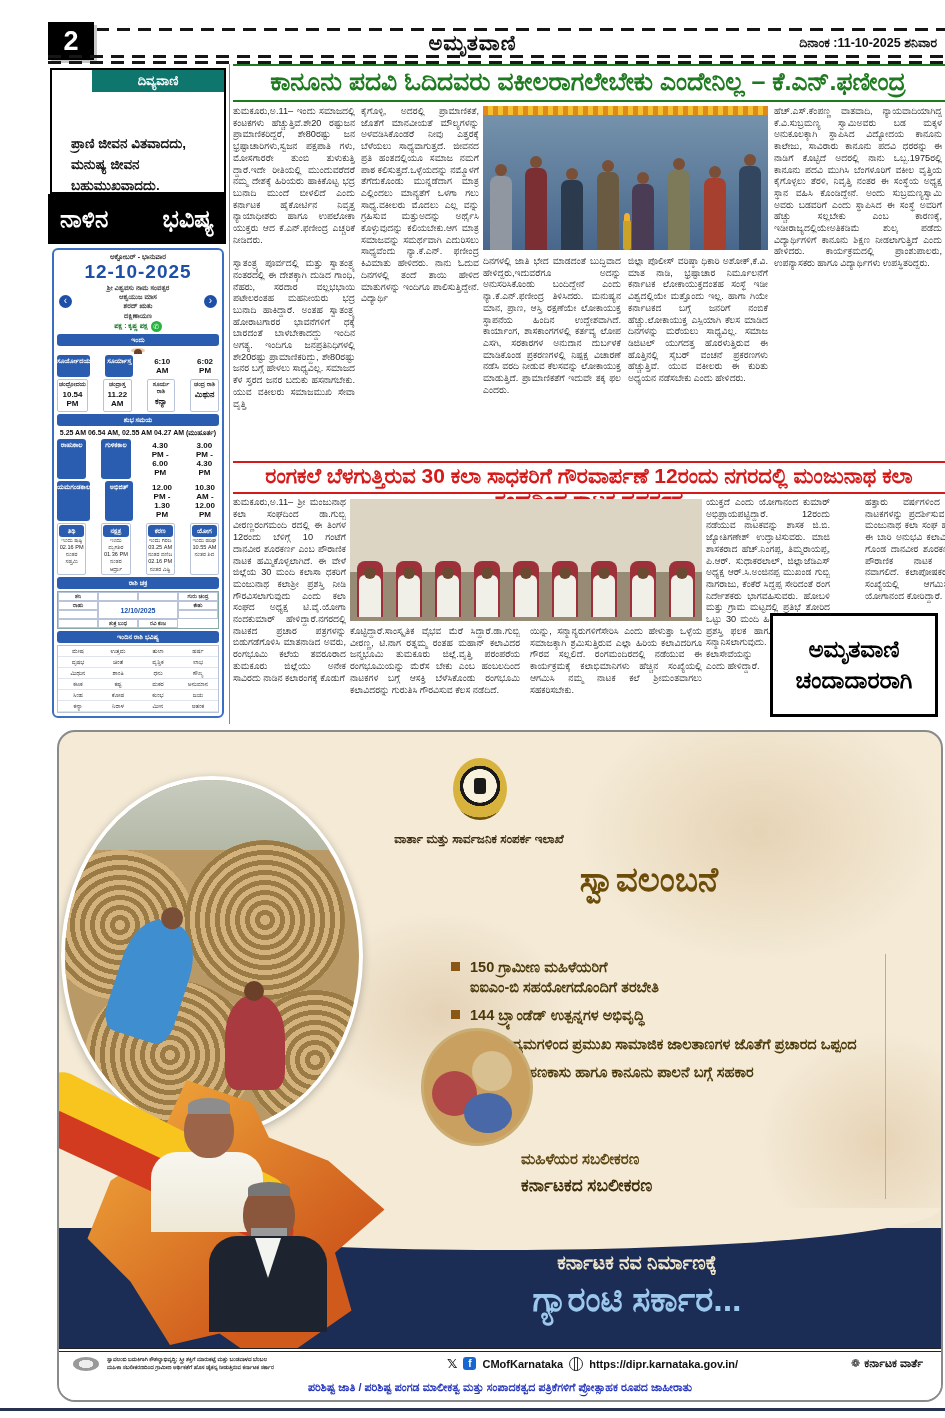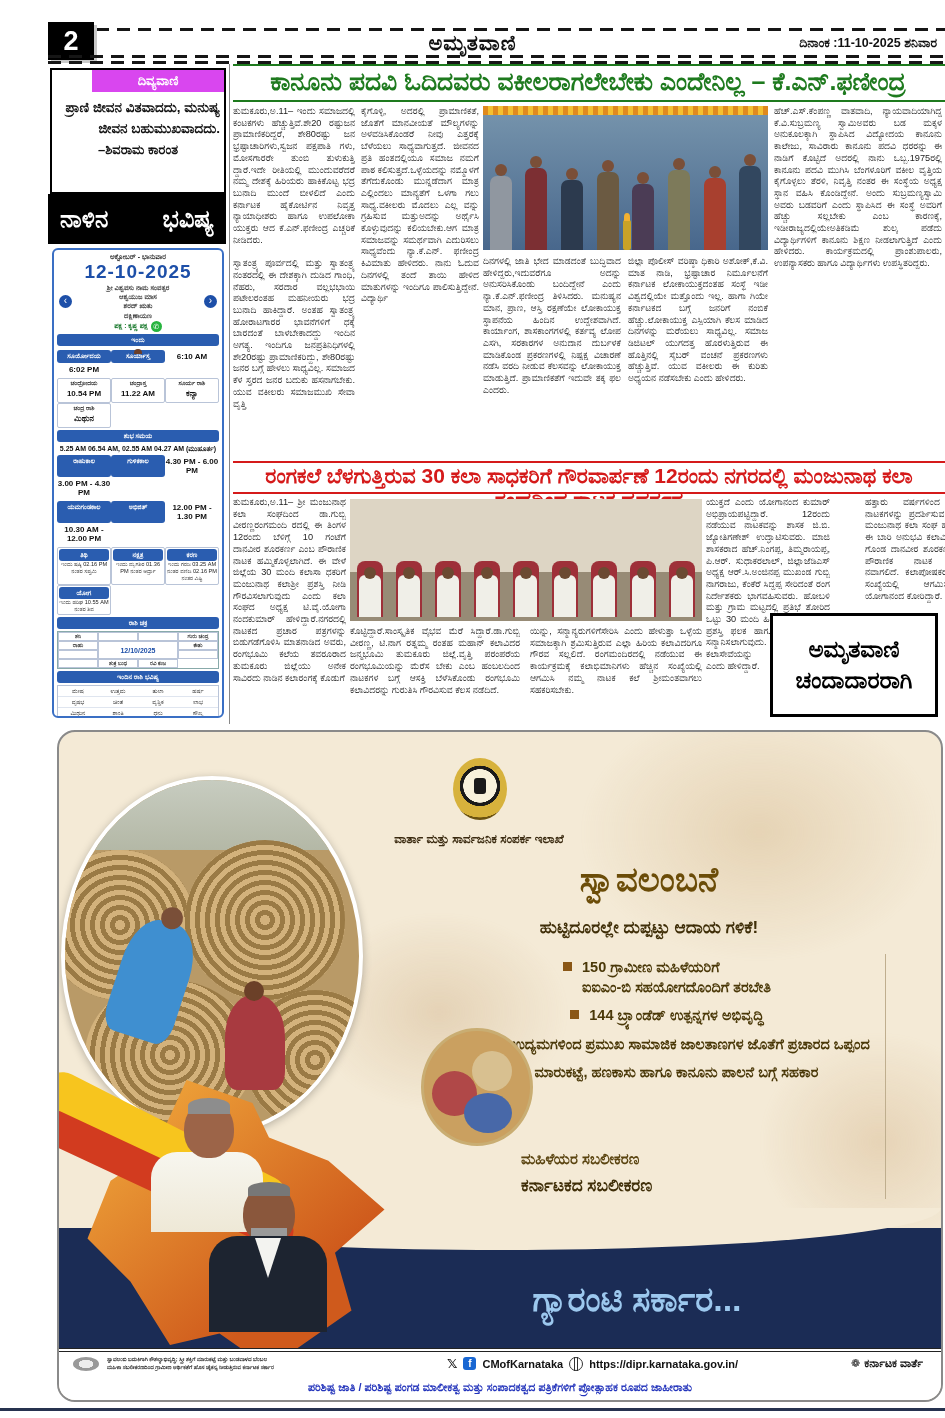--- a/index.html
+++ b/index.html
@@ -4,36 +4,36 @@
 <style>
   html,body{margin:0;padding:0;background:#e9e9e9;}
   .page{position:relative;width:945px;height:1418px;background:#fff;font-family:"Liberation Sans","DejaVu Sans",sans-serif;overflow:hidden;}
   .abs{position:absolute;}
   .dash{height:3px;background:repeating-linear-gradient(90deg,#161616 0 13px,transparent 13px 21px);}
   .pageno{left:48px;top:22px;width:46px;height:38px;background:#000;color:#fff;font-size:27px;font-weight:bold;display:flex;align-items:center;justify-content:center;box-shadow:3px 3px 0 #c9c9c9;}
   .masthead{left:0;right:0;top:31px;text-align:center;font-size:21px;font-weight:bold;color:#111;letter-spacing:1px;}
   .dateline{right:8px;top:36px;font-size:12.5px;font-weight:bold;color:#111;}
   
   .divybox{left:50px;top:68px;width:172px;height:122px;border:2px solid #000;background:#fff;}
-  .divylabel{margin-left:40px;background:#d946ef;color:#fff;font-size:13px;font-weight:bold;text-align:center;padding:3px 8px;}
-  .divyquote{font-size:13.5px;font-weight:bold;text-align:right;line-height:1.55;padding:6px 4px 0 8px;color:#111;}
+  .divylabel{margin-left:40px;background:#0f766e;color:#fff;font-size:13px;font-weight:bold;text-align:center;padding:3px 8px;}
+  .divyquote{font-size:13.5px;font-weight:bold;text-align:left;line-height:1.55;padding:6px 4px 0 19px;color:#111;margin-top:36px;}
   .divyauthor{font-size:13px;font-weight:bold;text-align:center;margin-top:2px;color:#111;}
   .tomorrow{left:48px;top:194px;width:178px;height:50px;background:#000;color:#fff;font-size:24px;font-weight:bold;display:flex;align-items:center;justify-content:space-between;padding:0 12px;box-sizing:border-box;}
   .almanac{left:52px;top:248px;width:172px;height:470px;border:2px solid #3a6fc4;border-radius:6px;background:#fff;box-sizing:border-box;padding:3px;display:flex;flex-direction:column;gap:2px;overflow:hidden;}
   .alm-head{position:relative;text-align:center;}
   .alm-month{font-size:7px;font-weight:bold;color:#333;}
   .alm-date{font-size:19px;font-weight:bold;color:#1d4fa8;letter-spacing:1px;}
   .alm-line{font-size:6.8px;font-weight:bold;color:#444;line-height:1.35;}
   .alm-paksha{font-size:6.8px;font-weight:bold;color:#1b7a2e;margin-top:1px;}
   .alm-arrow{position:absolute;top:42px;width:13px;height:13px;border-radius:50%;background:#1d4fa8;color:#fff;font-size:10px;line-height:12px;text-align:center;cursor:pointer;}
   .wa{display:inline-block;width:11px;height:11px;border-radius:50%;background:#27b43e;color:#fff;font-size:7px;line-height:11px;text-align:center;vertical-align:middle;margin-left:3px;}
   .band{background:#2a5db0;color:#fff;font-size:6.5px;font-weight:bold;text-align:center;border-radius:3px;padding:2px 0;}
   .icon-person{width:14px;height:14px;border-radius:50%;background:#f0c9a6;margin:0 auto;position:relative;}
   .icon-person:after{content:"";position:absolute;top:1px;left:3px;right:3px;height:5px;border-radius:4px 4px 0 0;background:#6b3f2a;}
-  .g2{display:grid;grid-template-columns:1fr 1fr 1fr;gap:0;}
+  .g2{display:grid;grid-template-columns:1fr 1fr 1fr 1fr;gap:15px;}
   .cellv{font-size:8px;font-weight:bold;text-align:center;color:#111;padding:2px 0;}
   .cellbox{border:1px solid #b9c4d8;border-radius:2px;padding:1px;}
   .celllab{font-size:6px;font-weight:bold;color:#333;text-align:center;}
   .tiny{font-size:5.6px;color:#222;text-align:center;line-height:1.3;}
   .shubha-val{font-size:7px;font-weight:bold;text-align:center;color:#111;line-height:1.3;}
   .chakra{display:grid;grid-template-columns:repeat(4,1fr);grid-template-rows:repeat(4,1fr);height:64px;border:1px solid #8aa;}
   .chakra div{border:1px solid #b9c4d8;font-size:5.5px;font-weight:bold;color:#333;display:flex;align-items:center;justify-content:center;text-align:center;}
   .chakra .ctr{grid-column:2/4;grid-row:2/4;font-size:7px;color:#1d4fa8;}
   .rtable{display:grid;grid-template-columns:1fr 1fr 1fr 1fr;border:1px solid #b9c4d8;}
   .rtable span{font-size:6px;color:#222;text-align:center;padding:1.5px 0;border-bottom:1px solid #dfe5ef;}
@@ -68,21 +68,21 @@
   .dept{position:absolute;left:260px;top:100px;width:320px;text-align:center;font-size:12px;font-weight:bold;color:#3a2a10;}
   .oval{position:absolute;left:2px;top:44px;width:294px;height:352px;border-radius:50%;border:4px solid #fff;overflow:hidden;background:#b99a67;box-shadow:0 2px 8px rgba(0,0,0,.25);}
   .mat{position:absolute;border-radius:50%;background:repeating-radial-gradient(circle,#d3b27c 0 5px,#9a7a45 5px 10px);}
   .roofstrip{position:absolute;left:0;right:0;top:0;height:70px;background:linear-gradient(#c7ccc0,#b4b8a6);}
   .wblue{position:absolute;left:52px;top:140px;width:70px;height:120px;background:#3f8fd0;border-radius:40% 40% 20% 20%;transform:rotate(18deg);}
   .wblue:before{content:"";position:absolute;top:-16px;left:24px;width:22px;height:22px;border-radius:50%;background:#7a4f38;}
   .wred{position:absolute;left:160px;top:215px;width:60px;height:95px;background:#a83a40;border-radius:45% 45% 20% 20%;}
   .wred:before{content:"";position:absolute;top:-14px;left:19px;width:20px;height:20px;border-radius:50%;background:#6b4028;}
   .ad-title{position:absolute;left:430px;top:128px;width:320px;text-align:center;font-size:34px;font-weight:bold;color:#6b4c08;}
   .ad-sub{position:absolute;left:400px;top:186px;width:380px;text-align:center;font-size:17px;font-weight:bold;color:#3f2e08;}
-  .bullets{position:absolute;left:392px;top:226px;width:432px;display:flex;flex-direction:column;gap:9px;align-items:center;}
+  .bullets{position:absolute;left:392px;top:226px;width:432px;display:flex;flex-direction:column;gap:9px;}
   .bullet{display:flex;gap:10px;font-size:14.5px;font-weight:bold;color:#4a3808;line-height:1.35;white-space:pre-line;}
   .bmark{flex:0 0 9px;width:9px;height:9px;background:#8a5716;margin-top:4px;}
   .adrule{position:absolute;left:826px;top:222px;width:1px;height:245px;background:#bfae8e;}
   .inset{position:absolute;left:362px;top:296px;width:106px;height:112px;border-radius:50%;border:3px solid #c9ad72;overflow:hidden;background:#caa060;}
   .blob{position:absolute;border-radius:50%;}
   .adline1{position:absolute;left:462px;top:418px;font-size:15px;font-weight:bold;color:#5a4410;}
   .adline2{position:absolute;left:462px;top:444px;font-size:17px;font-weight:bold;color:#3f2e08;}
   .navy{position:absolute;left:0;right:0;top:496px;height:120px;background:#1b2c55;}
   .curve{position:absolute;left:0;right:0;top:476px;height:42px;background:#f4ead6;border-radius:0 0 100% 100%/0 0 84px 84px;}
   .slogan1{position:absolute;left:398px;top:520px;width:360px;text-align:center;font-size:19px;font-weight:bold;color:#f3e8cc;z-index:2;}
@@ -322,21 +322,20 @@
       <div class="roofstrip"></div>
       <div class="mat" style="left:-20px;top:70px;width:150px;height:150px;"></div>
       <div class="mat" style="left:120px;top:60px;width:160px;height:160px;"></div>
       <div class="mat" style="left:20px;top:200px;width:170px;height:150px;"></div>
       <div class="mat" style="left:180px;top:210px;width:140px;height:140px;"></div>
       <div class="wblue"></div>
       <div class="wred"></div>
     </div>
 
     <div class="ad-title">ಸ್ವಾವಲಂಬನೆ</div>
-    <div class="ad-sub">ಹುಟ್ಟಿದೂರಲ್ಲೇ ದುಪ್ಪಟ್ಟು ಆದಾಯ ಗಳಿಕೆ!</div>
 
     <div class="bullets">
       <div class="bullet"><span class="bmark"></span><span>150 ಗ್ರಾಮೀಣ ಮಹಿಳೆಯರಿಗೆ
 ಐಐಎಂ-ಬಿ ಸಹಯೋಗದೊಂದಿಗೆ ತರಬೇತಿ</span></div>
       <div class="bullet"><span class="bmark"></span><span>144 ಬ್ರ್ಯಾಂಡೆಡ್ ಉತ್ಪನ್ನಗಳ ಅಭಿವೃದ್ಧಿ</span></div>
       <div class="bullet"><span class="bmark"></span><span>148 ಉದ್ಯಮಗಳಿಂದ ಪ್ರಮುಖ ಸಾಮಾಜಿಕ ಜಾಲತಾಣಗಳ ಜೊತೆಗೆ ಪ್ರಚಾರದ ಒಪ್ಪಂದ</span></div>
       <div class="bullet"><span class="bmark"></span><span>ಮಾರುಕಟ್ಟೆ, ಹಣಕಾಸು ಹಾಗೂ ಕಾನೂನು ಪಾಲನೆ ಬಗ್ಗೆ ಸಹಕಾರ</span></div>
     </div>
     <div class="adrule"></div>
 
@@ -344,20 +343,21 @@
       <div class="blob" style="left:8px;top:40px;width:45px;height:45px;background:#b04848;"></div>
       <div class="blob" style="left:48px;top:20px;width:40px;height:40px;background:#d8c090;"></div>
       <div class="blob" style="left:40px;top:62px;width:48px;height:40px;background:#4868a8;"></div>
     </div>
 
     <div class="adline1">ಮಹಿಳೆಯರ ಸಬಲೀಕರಣ</div>
     <div class="adline2">ಕರ್ನಾಟಕದ ಸಬಲೀಕರಣ</div>
 
     <div class="navy"></div>
     <div class="curve"></div>
+    <div class="slogan1">ಕರ್ನಾಟಕ ನವ ನಿರ್ಮಾಣಕ್ಕೆ</div>
     <div class="slogan2">ಗ್ಯಾರಂಟಿ ಸರ್ಕಾರ...</div>
 
     <div class="kmap"></div>
     <div class="ribY"></div>
     <div class="ribR"></div>
     <div class="cm cm1" style="left:92px;top:368px;width:115px;">
       <div class="cmhead"></div>
       <div class="cmbody"></div>
     </div>
     <div class="cm cm2" style="left:150px;top:452px;width:120px;">

